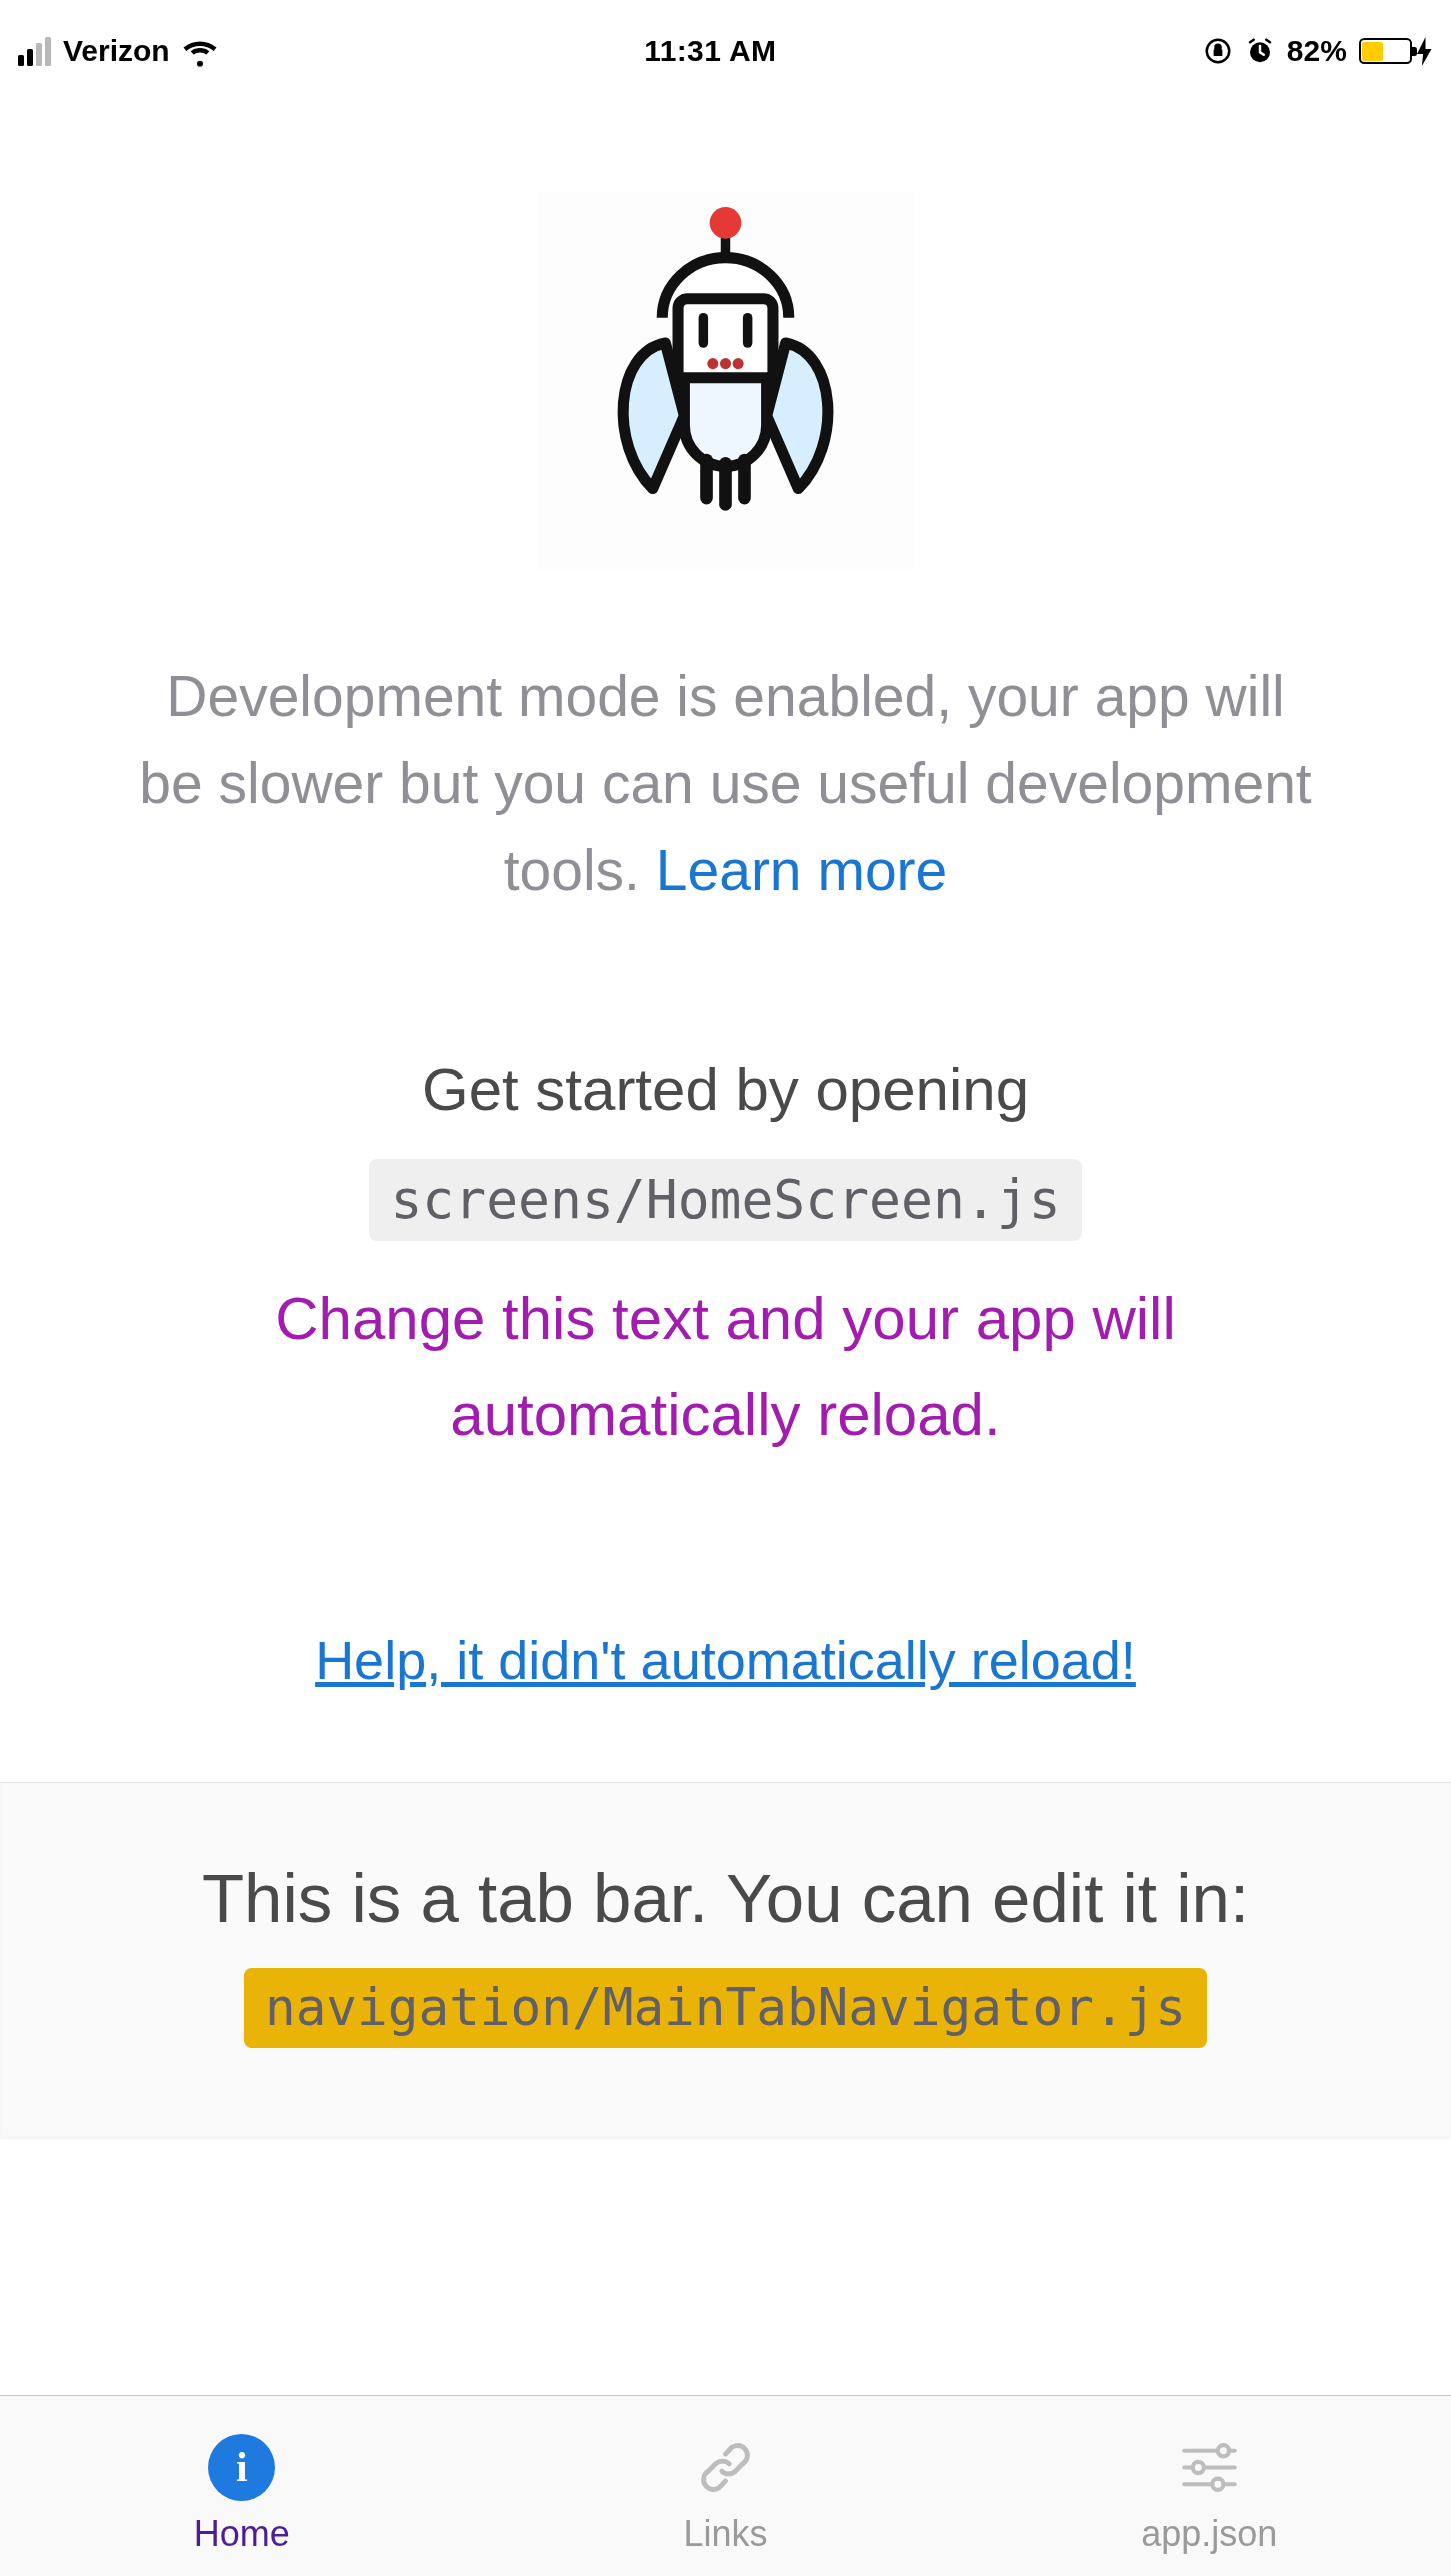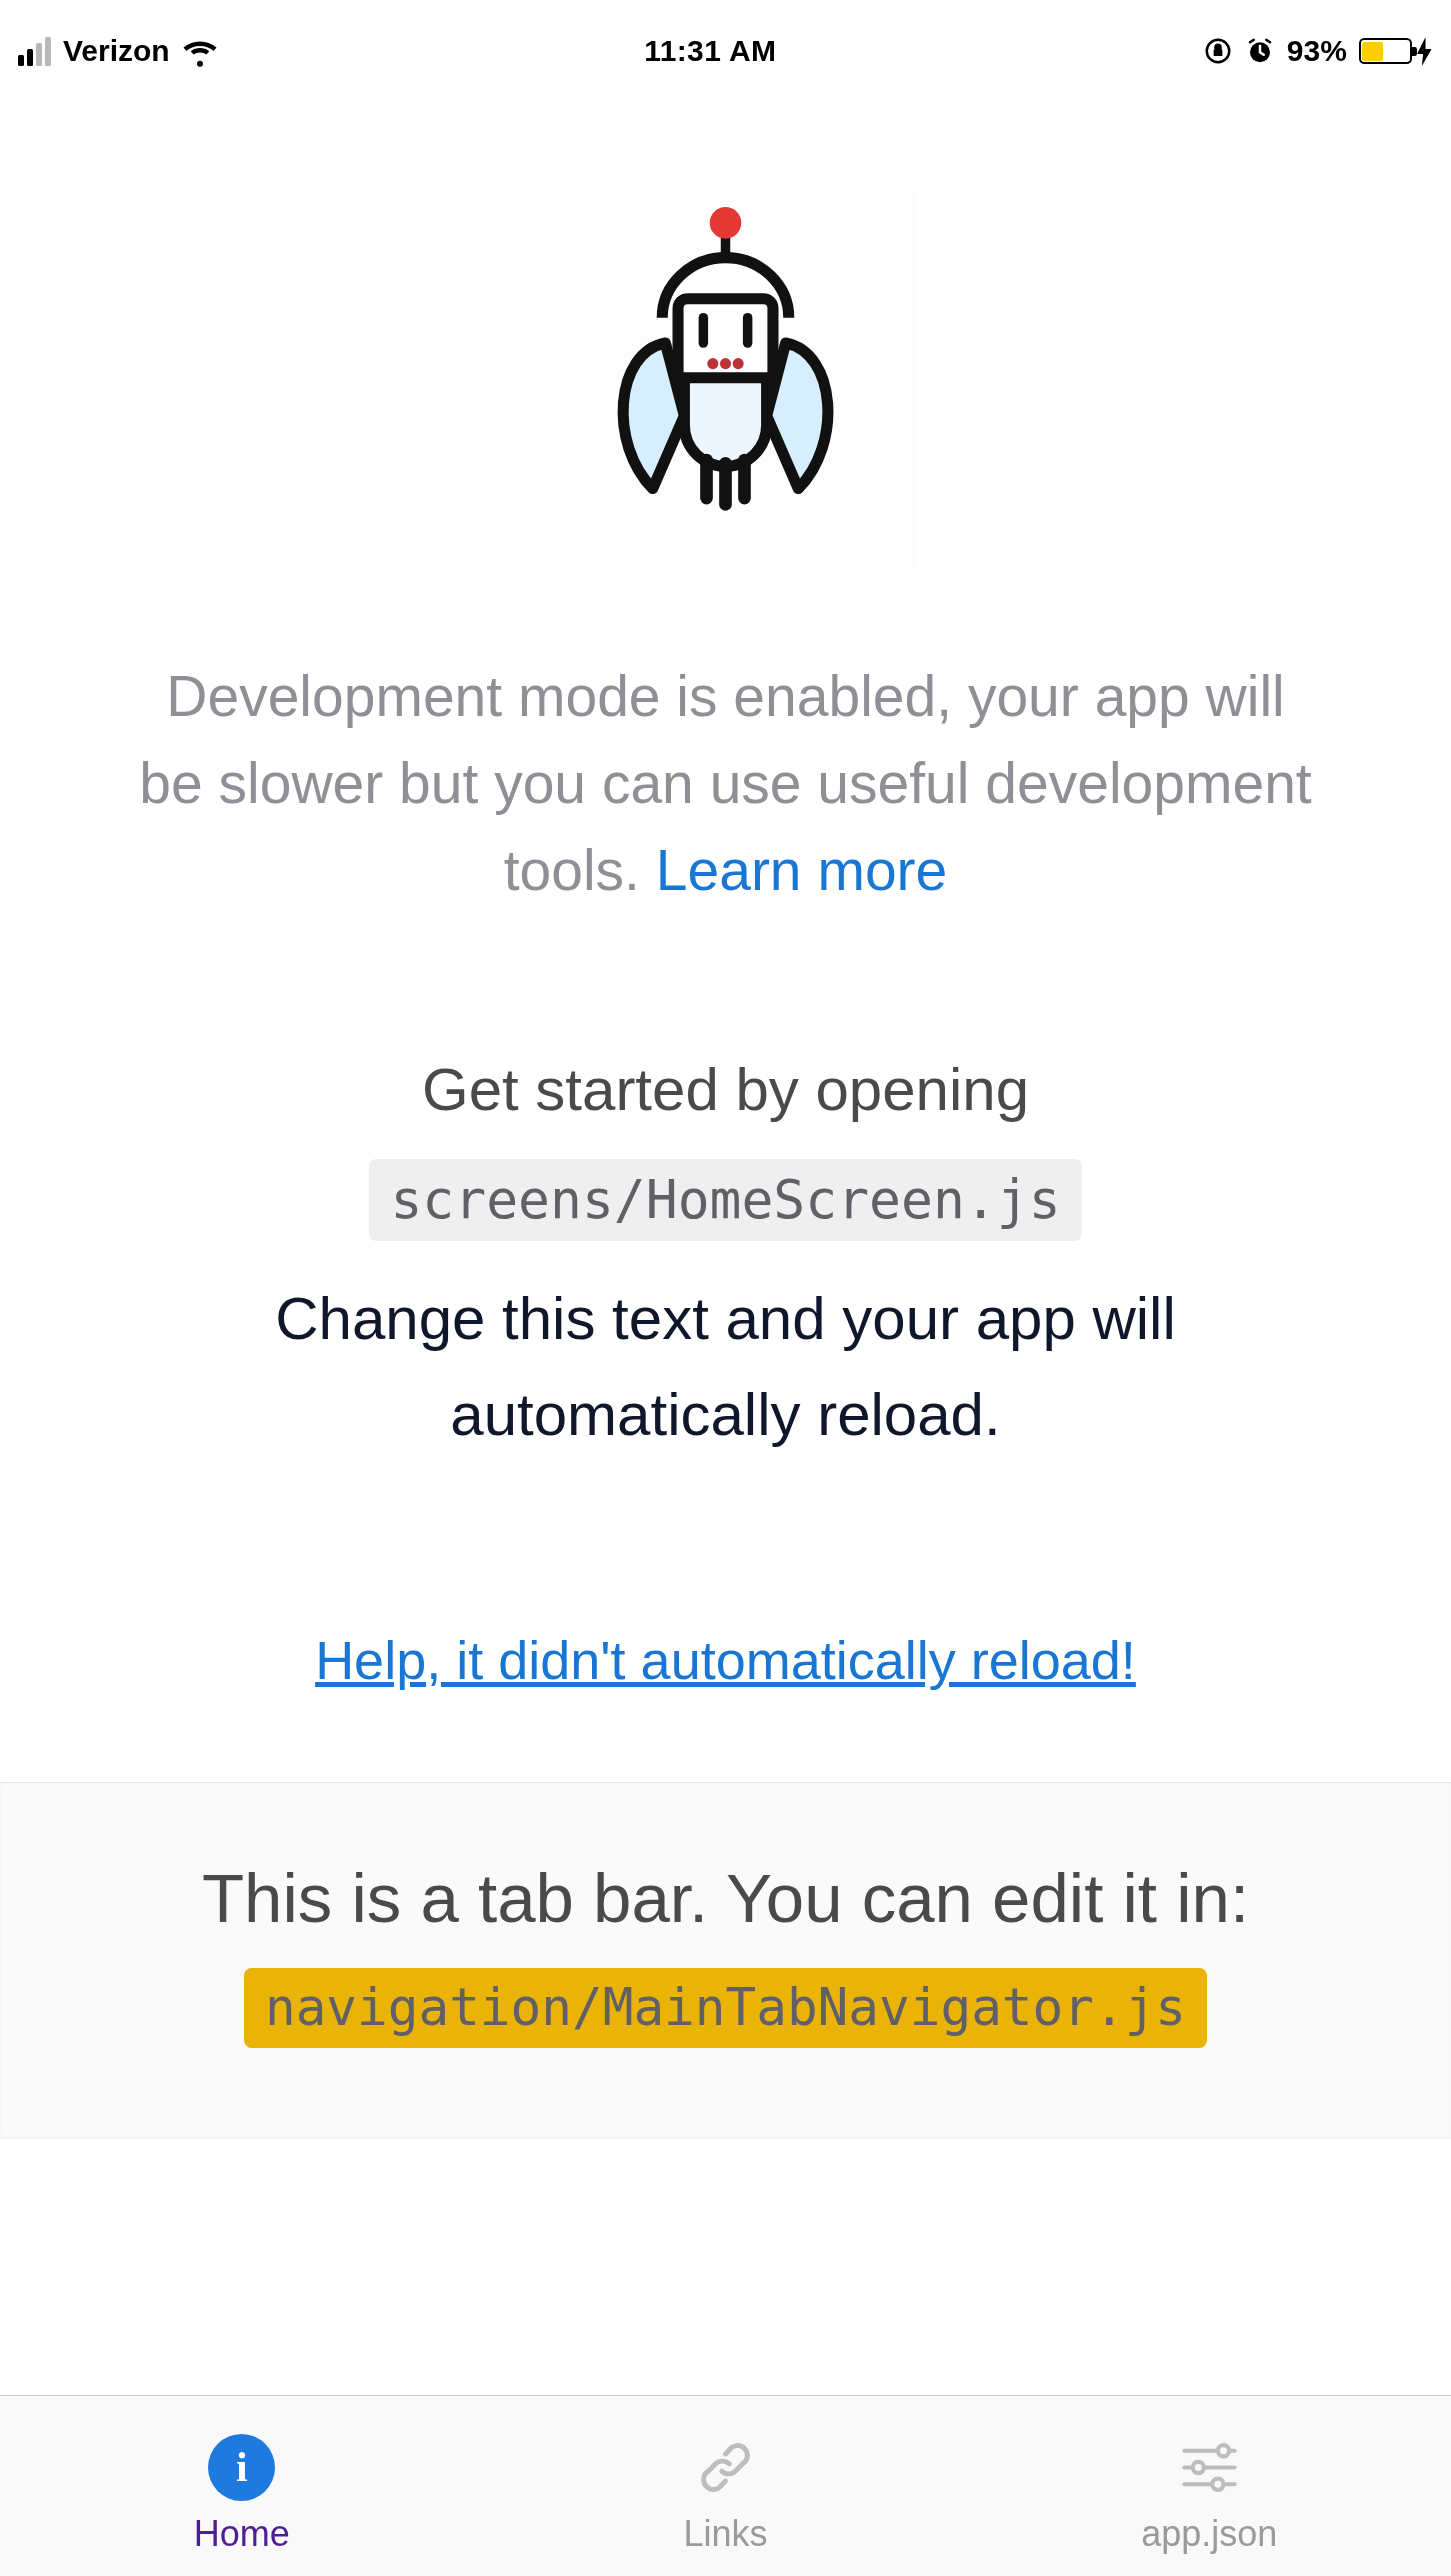--- a/index.html
+++ b/index.html
@@ -26,21 +26,21 @@
   .content { flex: 1; display: flex; flex-direction: column; align-items: center; padding-top: 106px; }
   .logo { width: 378px; height: 378px; background: #fdfdfd; display:flex; align-items:center; justify-content:center; }
   .logo svg { width: 317px; height: 348px; }
 
   .dev-text { margin-top: 83px; text-align: center; font-size: 57px; line-height: 1.53; color: #8f8f95; font-weight: 400; padding: 0 136px; }
   .dev-text a { color: #1976d2; text-decoration: none; }
 
   .get-started { margin-top: 128px; text-align: center; }
   .get-started-line { font-size: 60px; color: #4a4a4a; line-height: 1.55; font-weight: 400; }
   .code-chip { display: inline-block; background: #efefef; font-family: "SFMono-Regular", Menlo, Consolas, monospace; font-size: 53px; color: #606066; padding: 10.6px 21px; border-radius: 7.6px; margin-top: 23px; }
-  .reload-text { font-size: 60px; color: #0f172a; line-height: 1.6; font-weight: 400; padding: 0 166px; text-align: center; margin-top: 30px; }
+  .reload-text { font-size: 60px; color: #a21caf; line-height: 1.6; font-weight: 400; padding: 0 166px; text-align: center; margin-top: 30px; }
 
   .help-link { margin-top: 166px; font-size: 54px; color: #1976d2; text-align: center; }
 
   .tabhint-panel { margin-top: 91px; width: 100%; background: #fafafa; border-top: 0.8px solid #e6e6e6; padding: 76px 91px 91px; text-align: center; box-shadow: 0 -1.5px 4.5px rgba(0,0,0,.03) inset; }
   .tabhint-line { font-size: 69px; color: #4a4a4a; }
   .tabhint-code { display: inline-block; background: #eab308; font-family: "SFMono-Regular", Menlo, Consolas, monospace; font-size: 51px; color: #606066; padding: 10.6px 21px; border-radius: 7.6px; margin-top: 30px; }
 
   
   .tabbar { height: 197px; border-top: 1.5px solid #c9c9c9; background: #f9f9f9; display: flex; }
   .tab { flex: 1; display: flex; flex-direction: column; align-items: center; justify-content: center; gap: 12px; }
@@ -77,21 +77,21 @@
             <path d="M9 11V9a3 3 0 0 1 6 0v2h.5v5h-7v-5H9z" fill="#000"></path>
           </svg>
       </span>
       <span class="alarm-icon">
         <svg viewBox="0 0 24 24">
             <circle cx="12" cy="13" r="8" fill="#000"></circle>
             <path d="M12 8v5l3 2" stroke="#fff" stroke-width="2" stroke-linecap="round" fill="none"></path>
             <path d="M4 5l3-2M20 5l-3-2" stroke="#000" stroke-width="2" stroke-linecap="round"></path>
           </svg>
       </span>
-      <span>93%</span>
+      <span>82%</span>
       <span class="battery">
         <span class="battery-shell">
             <span class="battery-fill"></span>
           </span>
         <span class="bolt">
           <svg viewBox="0 0 12 24">
               <path d="M7 0L0 14h5l-1 10 8-14H7l0-10z" fill="#000"></path>
             </svg>
         </span>
       </span>

